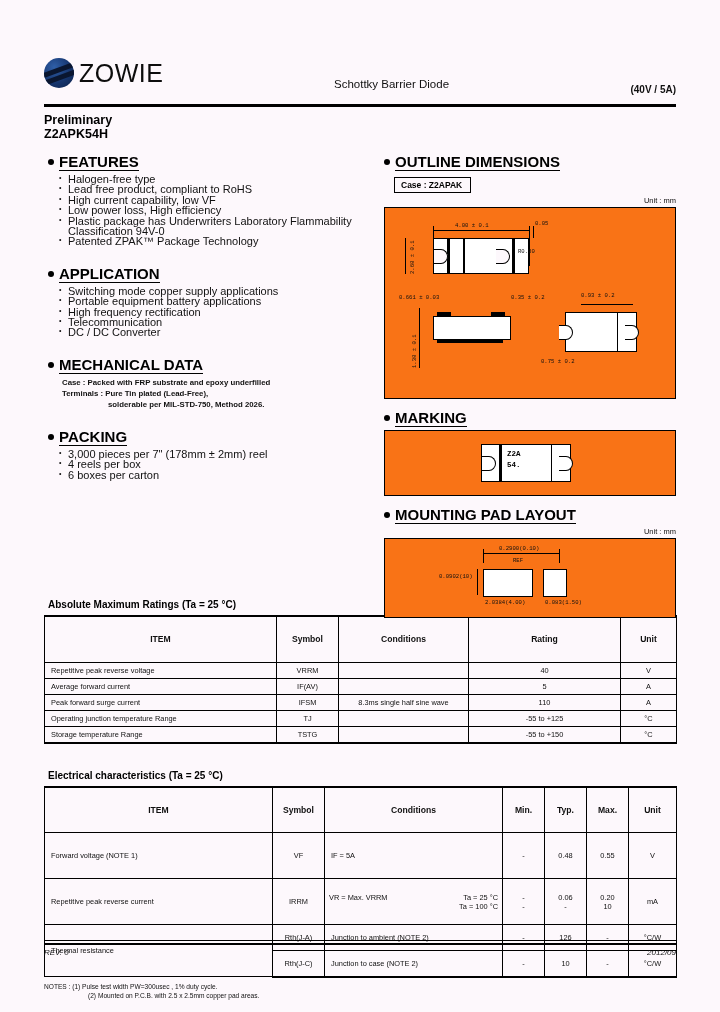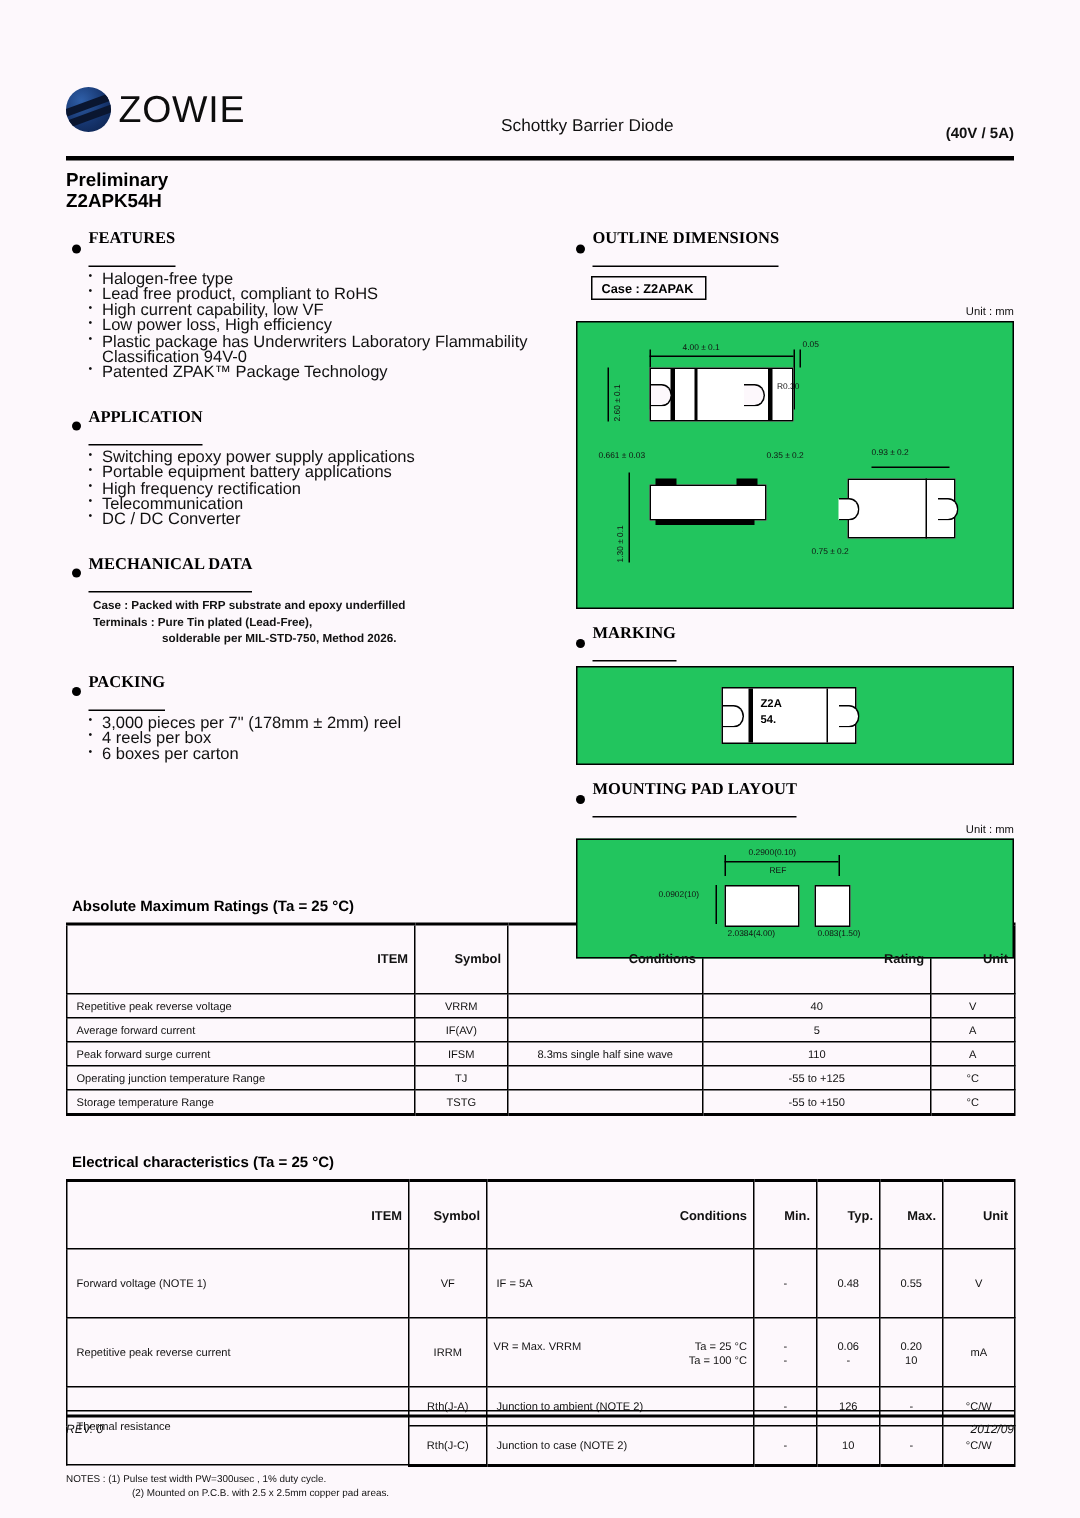--- a/index.html
+++ b/index.html
@@ -95,25 +95,24 @@
 
   .sec-head {
     display: flex; align-items: center;
     margin-bottom: 3px;
   }
   .bullet {
     width: 6px; height: 6px; border-radius: 50%;
     background: #000; margin-right: 5px; flex: none;
   }
   .sec-title {
-    font-size: 11px; font-weight: bold;
+    font-size: 15px; font-weight: bold;
     border-bottom: 1.3px solid #000;
-    padding-bottom: 12px;
+    padding-bottom: 0px;
     color: #000;
-    font-family: Liberation Serif, serif;
   }
   ul.items {
     list-style: none;
     margin: 2px 0 0 0;
     padding: 0 0 0 20px;
   }
   ul.items li {
     font-size: 11px;
     line-height: 10.4px;
     color: #111;
@@ -146,21 +145,22 @@
   }
   .unit-lbl {
     font-size: 7.5px;
     text-align: right;
     color: #111;
     margin-bottom: 2px;
   }
   .draw-box {
     border: 1.4px solid #000;
     position: relative;
-    background: #22c55e;
+    background: #f97316;
+    font-family: Liberation Mono, monospace;
   }
   .dim-txt {
     position: absolute;
     font-size: 5.6px;
     color: #111;
     white-space: nowrap;
   }
   .vdim {
     transform: rotate(-90deg);
     transform-origin: left top;
@@ -207,21 +207,20 @@
     font-size: 7.4px;
     color: #111;
     padding: 3px 4px;
     text-align: center;
     vertical-align: middle;
   }
   table.dt th {
     font-weight: bold;
     font-size: 8.6px;
     height: 22px;
-    text-align: right;
   }
   table.dt tr.hdr th { border-top: 2.2px solid #000; border-bottom: 1.6px solid #000; }
   table.dt td.left { text-align: left; padding-left: 6px; }
   table.dt tr.last td { border-bottom: 2.2px solid #000; }
   .cond-split { display: flex; justify-content: space-between; align-items: center; }
   .cond-split .rt { text-align: right; }
 
   .notes {
     margin-top: 4px;
     font-size: 6.6px;
@@ -283,21 +282,21 @@
         <li>Patented ZPAK™ Package Technology</li>
       </ul>
     </div>
 
     <div class="sec-block">
       <div class="sec-head">
         <span class="bullet"></span>
         <span class="sec-title">APPLICATION</span>
       </div>
       <ul class="items">
-        <li>Switching epoxy power supply applications</li>
+        <li>Switching mode copper supply applications</li>
         <li>Portable equipment battery applications</li>
         <li>High frequency rectification</li>
         <li>Telecommunication</li>
         <li>DC / DC Converter</li>
       </ul>
     </div>
 
     <div class="sec-block">
       <div class="sec-head">
         <span class="bullet"></span>

